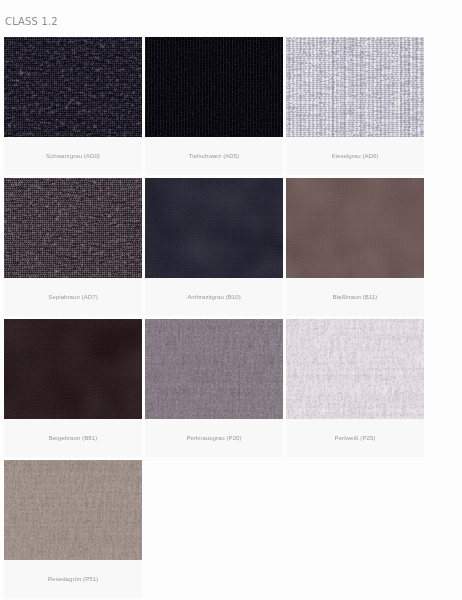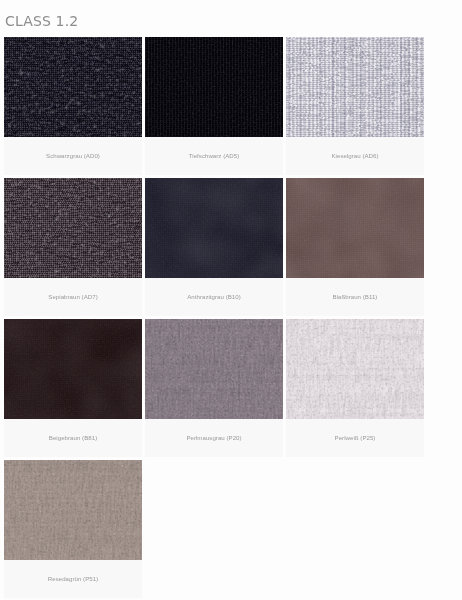--- a/index.html
+++ b/index.html
@@ -6,21 +6,21 @@
   html,body{margin:0;padding:0;}
   body{
     width:462px;height:600px;background:#fdfdfd;overflow:hidden;
     font-family:"Liberation Sans","DejaVu Sans",sans-serif;
     -webkit-font-smoothing:antialiased;
   }
   .page{position:relative;width:462px;height:600px;background:#fdfdfd;}
   .page-title{
     position:absolute;left:5px;top:17px;
     font-family:"DejaVu Sans",sans-serif;
-    font-size:14px;line-height:9px;letter-spacing:0.15px;color:#8d8d8d;font-weight:400;
+    font-size:10px;line-height:9px;letter-spacing:0.15px;color:#8d8d8d;font-weight:400;
     white-space:nowrap;
   }
   .grid{position:absolute;left:4px;top:37px;width:426px;}
   .cell{float:left;width:138px;margin-right:3px;margin-bottom:3px;}
   .swatch{width:138px;height:100px;position:relative;overflow:hidden;}
   .swatch svg{position:absolute;left:0;top:0;width:138px;height:100px;display:block;}
   .caption{
     height:38px;background:#f8f8f8;display:flex;align-items:center;justify-content:center;
     font-size:6.1px;line-height:7px;color:#9a9a9a;letter-spacing:0.04px;
     padding-bottom:2px;box-sizing:border-box;white-space:nowrap;

